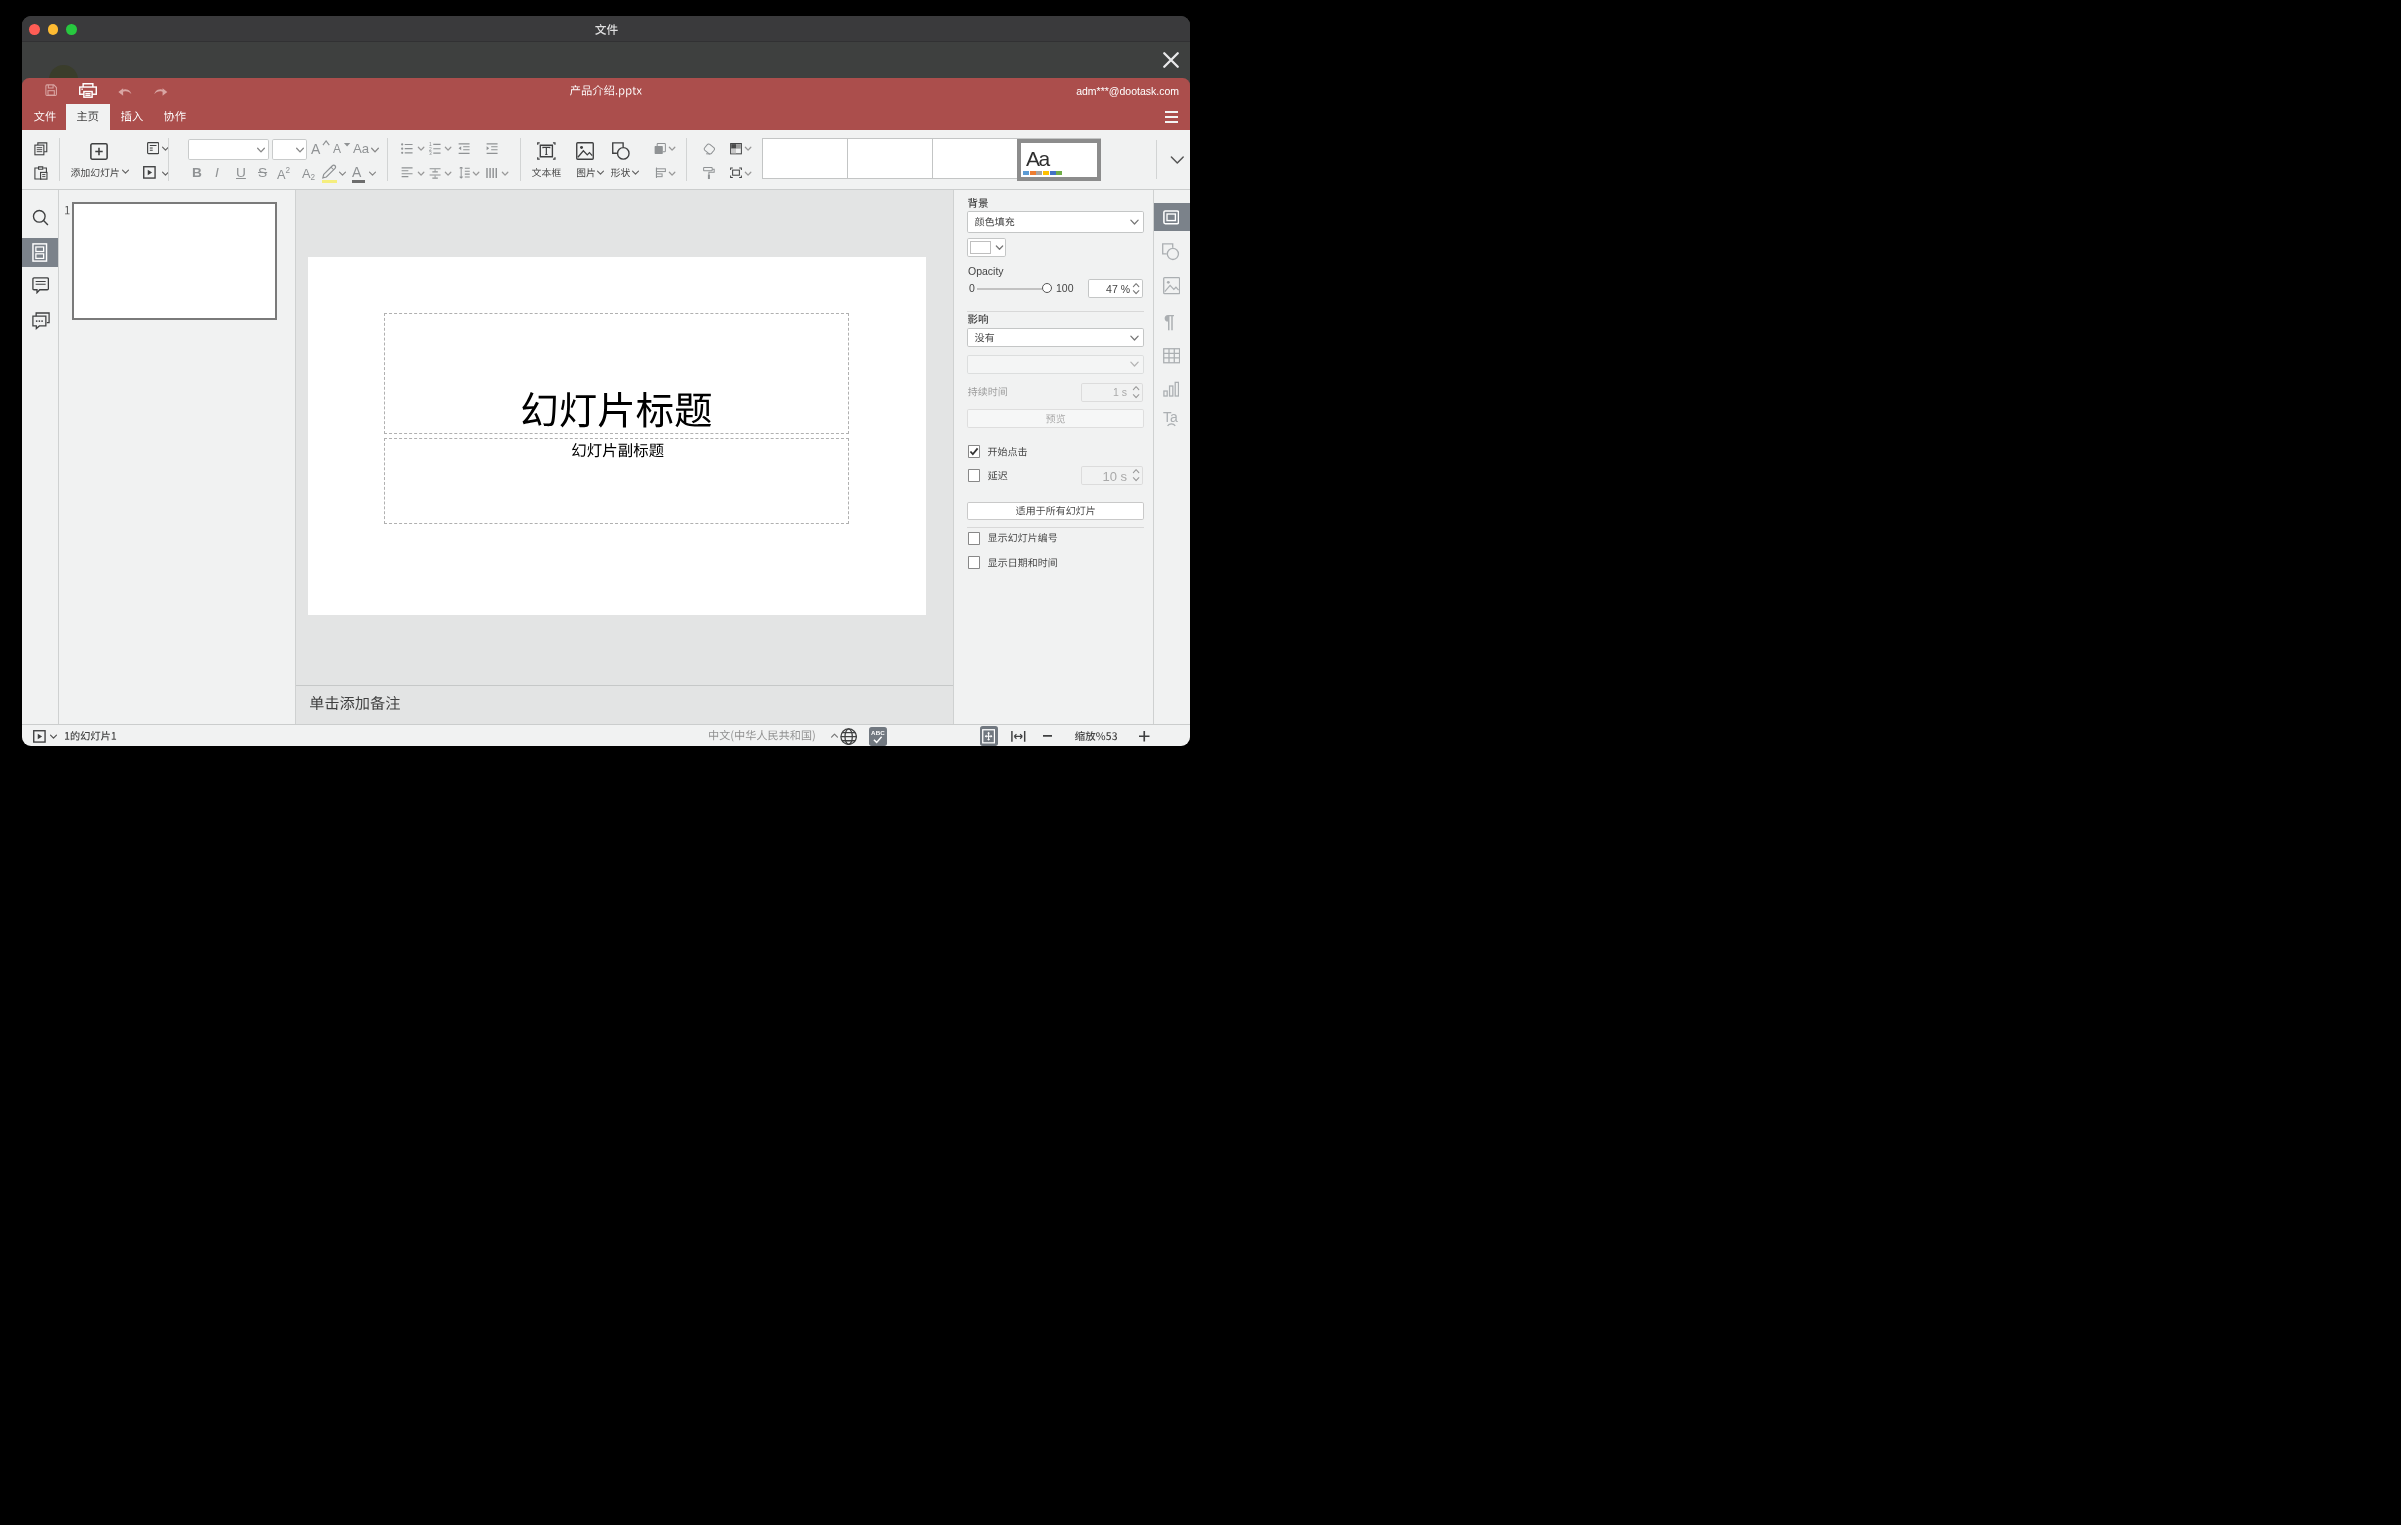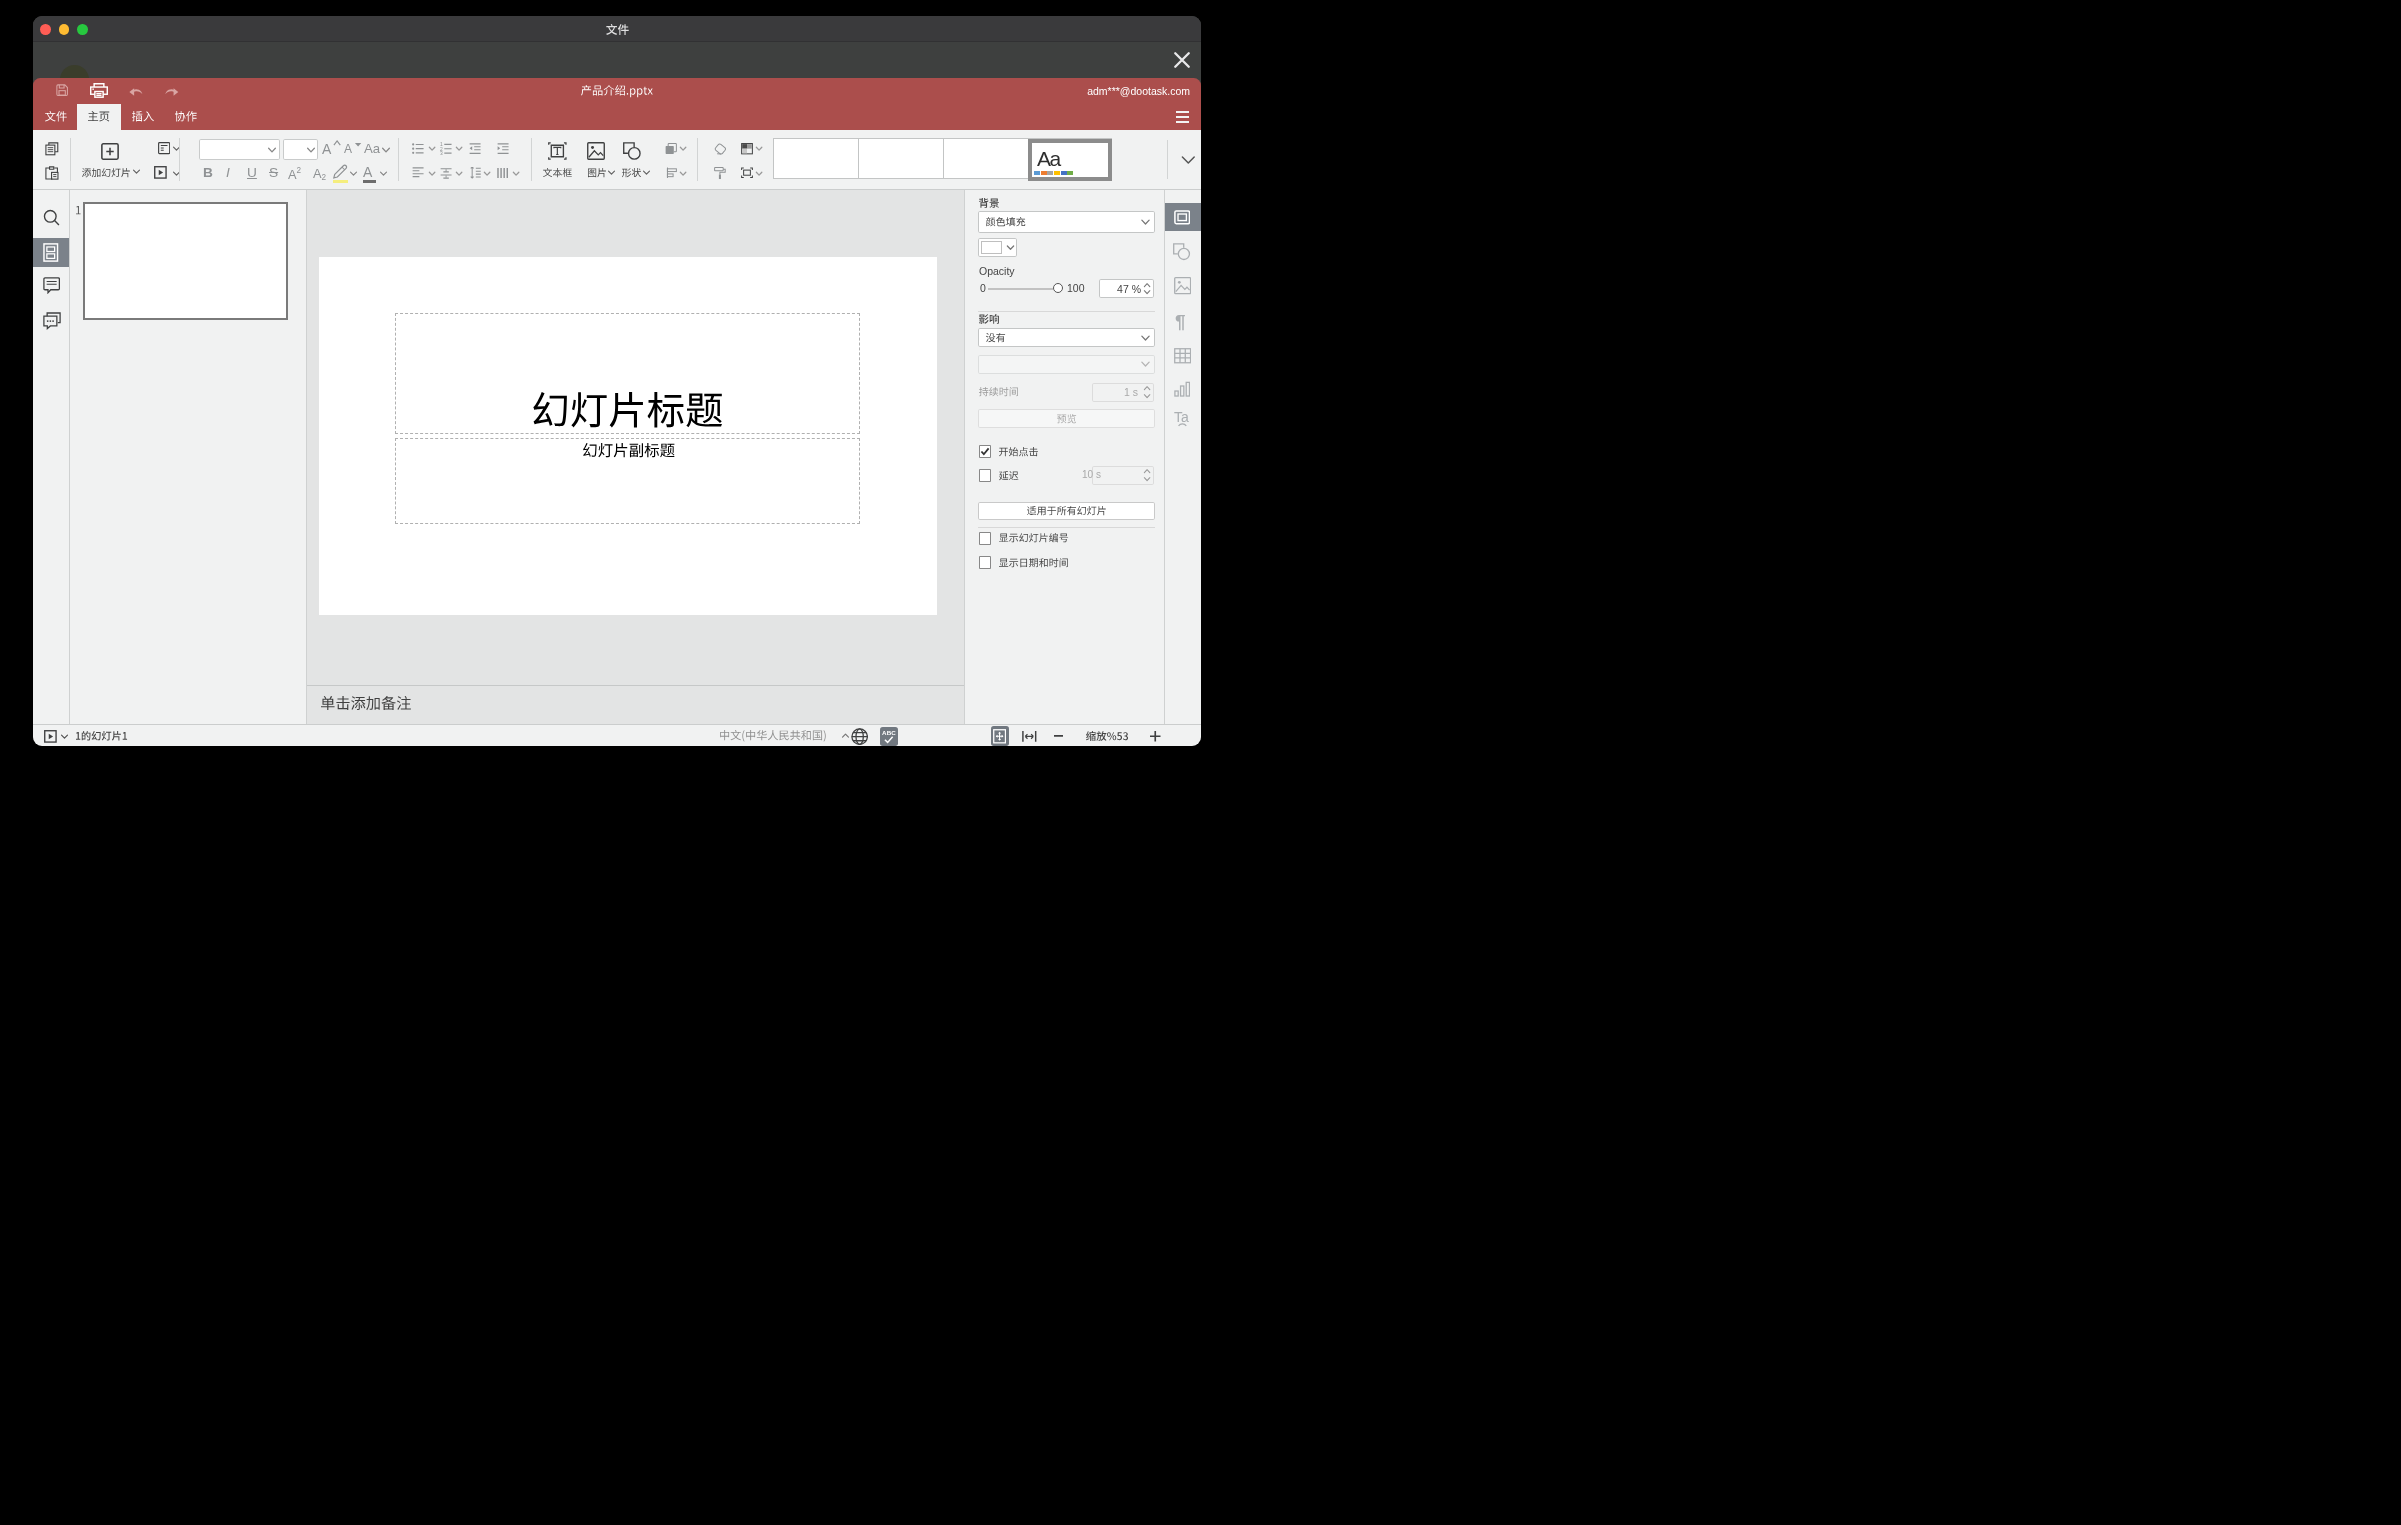--- a/index.html
+++ b/index.html
@@ -1,16 +1,16 @@
 <!DOCTYPE html>
 <html style="font-size:14.6px"><head><meta charset="utf-8"><style>
 html,body{margin:0;padding:0;background:#000;width:1201px;height:763px;overflow:hidden}
 *{box-sizing:border-box}
 body{font-family:"Liberation Sans",sans-serif;-webkit-font-smoothing:antialiased}
-#win{position:absolute;left:33px;top:16.4px;width:1168px;height:730px;border-radius:9px;overflow:hidden;background:#3e403f}
+#win{position:absolute;left:22px;top:16.4px;width:1168px;height:730px;border-radius:9px;overflow:hidden;background:#3e403f}
 .abs{position:absolute}
 svg{display:block}
 </style></head><body>
 <div id="win">
 
 <div class="abs" style="left:0;top:0;width:1168px;height:25.5px;background:#3a3a3c;border-bottom:0.9px solid #313133"></div>
 <div class="abs" style="left:7px;top:7.4px;width:10.8px;height:10.8px;border-radius:50%;background:#ff5d55"></div>
 <div class="abs" style="left:25.5px;top:7.4px;width:10.8px;height:10.8px;border-radius:50%;background:#febb32"></div>
 <div class="abs" style="left:44px;top:7.4px;width:10.8px;height:10.8px;border-radius:50%;background:#27c83f"></div>
 <svg style="position:absolute;left:573px;top:7.3px;overflow:visible" width="25" height="12.8" viewBox="0.4 -10.9 27 14">
@@ -383,21 +383,21 @@
       <path d="M1.5 5L4.2 8L9.5 1.5" fill="none" stroke="#333" stroke-width="2"></path>
     </svg>
 <svg style="position:absolute;left:966px;top:431px;overflow:visible" width="41" height="11" viewBox="0.6 -9.3 45 12">
       <path d="M7.1 -7.7V-4.6H4.1V-5.1V-7.7ZM0.6 -4.6V-3.8H3.2C3.0 -2.3 2.5 -0.8 0.6 0.3C0.8 0.5 1.1 0.7 1.3 0.9C3.3 -0.4 3.9 -2.1 4.0 -3.8H7.1V0.9H8.0V-3.8H10.4V-4.6H8.0V-7.7H10.1V-8.5H1.0V-7.7H3.2V-5.1L3.2 -4.6Z M16.1 -3.6V0.9H16.8V0.4H20.2V0.9H21.0V-3.6ZM16.8 -0.3V-2.8H20.2V-0.3ZM15.7 -4.5C16.0 -4.6 16.5 -4.7 20.6 -5.0C20.7 -4.7 20.9 -4.4 21.0 -4.2L21.7 -4.6C21.3 -5.4 20.5 -6.7 19.8 -7.6L19.1 -7.3C19.5 -6.8 19.9 -6.3 20.2 -5.7L16.7 -5.5C17.4 -6.5 18.2 -7.7 18.8 -9.0L17.9 -9.3C17.3 -7.9 16.4 -6.4 16.1 -6.0C15.9 -5.6 15.7 -5.3 15.4 -5.3C15.5 -5.1 15.7 -4.7 15.7 -4.5ZM13.2 -6.2H14.5C14.3 -4.8 14.1 -3.6 13.7 -2.7C13.3 -2.9 13.0 -3.2 12.6 -3.5C12.8 -4.3 13.0 -5.2 13.2 -6.2ZM11.7 -3.2C12.3 -2.8 12.8 -2.4 13.4 -1.9C12.9 -0.9 12.2 -0.2 11.4 0.2C11.6 0.4 11.8 0.7 11.9 0.9C12.8 0.3 13.5 -0.4 14.0 -1.4C14.4 -1.0 14.8 -0.6 15.0 -0.2L15.5 -0.9C15.2 -1.3 14.8 -1.7 14.3 -2.1C14.8 -3.4 15.1 -4.9 15.3 -6.9L14.8 -7.0L14.7 -7.0H13.4C13.5 -7.7 13.6 -8.5 13.7 -9.1L13.0 -9.2C12.9 -8.5 12.8 -7.8 12.6 -7.0H11.5V-6.2H12.5C12.2 -5.1 12.0 -4.0 11.7 -3.2Z M24.6 -5.1H30.4V-3.1H24.6ZM25.7 -1.4C25.9 -0.7 26.0 0.2 26.0 0.8L26.8 0.7C26.8 0.1 26.7 -0.8 26.5 -1.5ZM28.0 -1.4C28.3 -0.7 28.7 0.2 28.8 0.8L29.6 0.5C29.5 0.0 29.1 -0.9 28.8 -1.6ZM30.3 -1.5C30.8 -0.8 31.4 0.2 31.7 0.8L32.5 0.5C32.2 -0.1 31.5 -1.1 31.0 -1.8ZM23.9 -1.7C23.6 -0.9 23.0 0.0 22.5 0.5L23.2 0.9C23.8 0.3 24.4 -0.6 24.7 -1.5ZM23.8 -5.9V-2.4H31.2V-5.9H27.8V-7.3H32.0V-8.1H27.8V-9.2H27.0V-5.9Z M34.6 -3.3V0.3H41.5V0.9H42.4V-3.3H41.5V-0.5H39.0V-4.2H43.3V-5.0H39.0V-6.7H42.5V-7.5H39.0V-9.2H38.1V-7.5H34.5V-6.7H38.1V-5.0H33.7V-4.2H38.1V-0.5H35.5V-3.3Z" fill="#444444"></path>
     </svg>
 <div class="abs" style="left:946px;top:453px;width:12.3px;height:12.3px;background:#fff;border:0.9px solid #888;border-radius:0.9px"></div>
 <svg style="position:absolute;left:966px;top:455px;overflow:visible" width="21" height="11" viewBox="0.4 -9.2 23 12">
       <path d="M4.8 -6.2V-1.3H10.4V-2.1H8.0V-4.9H10.4V-5.6H8.0V-8.0C8.8 -8.1 9.6 -8.3 10.3 -8.5L9.6 -9.2C8.4 -8.7 6.2 -8.4 4.3 -8.2C4.4 -8.0 4.6 -7.7 4.6 -7.5C5.4 -7.6 6.3 -7.7 7.1 -7.8V-2.1H5.6V-6.2ZM1.0 -4.3C1.0 -4.4 1.2 -4.5 1.3 -4.6H3.1C2.9 -3.6 2.7 -2.7 2.4 -2.0C2.0 -2.5 1.7 -3.1 1.5 -3.8L0.8 -3.5C1.1 -2.6 1.5 -1.9 2.0 -1.3C1.5 -0.6 1.0 -0.0 0.4 0.4C0.5 0.5 0.8 0.8 1.0 1.0C1.6 0.6 2.1 0.0 2.6 -0.7C3.8 0.3 5.4 0.6 7.4 0.6H10.3C10.4 0.4 10.5 -0.0 10.6 -0.2C10.1 -0.2 7.8 -0.2 7.4 -0.2C5.6 -0.2 4.0 -0.4 2.9 -1.4C3.4 -2.4 3.8 -3.7 4.0 -5.3L3.5 -5.4L3.3 -5.4H2.0C2.6 -6.2 3.2 -7.2 3.7 -8.3L3.2 -8.7L2.9 -8.5H0.5V-7.8H2.6C2.2 -6.8 1.6 -5.9 1.4 -5.7C1.2 -5.3 0.9 -5.0 0.7 -5.0C0.8 -4.8 1.0 -4.5 1.0 -4.3Z M11.9 -8.6C12.5 -8.1 13.2 -7.2 13.5 -6.7L14.2 -7.2C13.9 -7.7 13.1 -8.5 12.5 -9.1ZM17.7 -4.3C18.6 -3.3 19.9 -1.9 20.4 -1.1L21.2 -1.6C20.5 -2.5 19.3 -3.8 18.3 -4.8ZM13.9 -5.3H11.5V-4.5H13.1V-1.4C12.6 -1.2 12.0 -0.7 11.4 -0.1L12.0 0.7C12.5 -0.1 13.1 -0.7 13.4 -0.7C13.7 -0.7 14.0 -0.4 14.5 -0.1C15.3 0.4 16.2 0.5 17.6 0.5C18.6 0.5 20.6 0.5 21.4 0.4C21.4 0.2 21.5 -0.2 21.6 -0.5C20.5 -0.3 18.9 -0.3 17.6 -0.3C16.3 -0.3 15.4 -0.3 14.7 -0.8C14.3 -1.0 14.1 -1.2 13.9 -1.3ZM16.4 -5.9V-6.2V-7.9H20.0V-5.9ZM15.5 -8.7V-6.2C15.5 -4.8 15.4 -2.9 14.4 -1.6C14.6 -1.5 14.9 -1.3 15.1 -1.1C16.0 -2.2 16.3 -3.7 16.4 -5.1H20.8V-8.7Z" fill="#444444"></path>
     </svg>
 <div class="abs" style="left:1059px;top:450px;width:62px;height:18.7px;border:0.9px solid #dcdcdc;border-radius:1.8px"></div>
-<div class="abs" style="left:1049px;top:453px;width:56px;font-size:10px;color:#a9a9a9;text-align:left">10 s</div>
+<div class="abs" style="left:1049px;top:453px;width:56px;font-size:13px;color:#a9a9a9;text-align:right">10 s</div>
 <svg class="abs" style="left:1110px;top:452px" width="8.2" height="6.4" viewBox="0 0 9 7">
       <path d="M1.5 5.1L4.5 1.9L7.5 5.1" fill="none" stroke="#999" stroke-width="1.2" stroke-linecap="round" stroke-linejoin="round"></path>
     </svg>
 <svg class="abs" style="left:1110px;top:460px" width="8.2" height="6.4" viewBox="0 0 9 7">
       <path d="M1.5 1.9L4.5 5.1L7.5 1.9" fill="none" stroke="#999" stroke-width="1.2" stroke-linecap="round" stroke-linejoin="round"></path>
     </svg>
 <div class="abs" style="left:945px;top:486px;width:177px;height:17.3px;background:#fff;border:0.9px solid #c9c9c9;border-radius:1.8px"></div>
 <svg style="position:absolute;left:994px;top:490px;overflow:visible" width="81" height="11" viewBox="0.4 -9.2 89 12">
       <path d="M0.7 -8.4C1.3 -7.9 2.0 -7.1 2.3 -6.6L2.9 -7.1C2.6 -7.6 1.9 -8.3 1.3 -8.8ZM5.0 -3.7H8.9V-1.9H5.0ZM2.7 -5.3H0.4V-4.5H1.9V-1.1C1.5 -0.9 0.9 -0.5 0.4 0.0L0.9 0.7C1.5 0.0 2.1 -0.6 2.5 -0.6C2.7 -0.6 3.1 -0.2 3.5 0.0C4.3 0.5 5.2 0.6 6.5 0.6C7.6 0.6 9.5 0.5 10.3 0.5C10.4 0.2 10.5 -0.2 10.6 -0.4C9.5 -0.2 7.9 -0.2 6.6 -0.2C5.4 -0.2 4.4 -0.2 3.7 -0.6C3.2 -0.9 3.0 -1.1 2.7 -1.2ZM4.3 -4.4V-1.2H9.7V-4.4H7.4V-5.8H10.5V-6.5H7.4V-8.0C8.3 -8.1 9.2 -8.3 9.8 -8.5L9.4 -9.2C8.1 -8.8 5.8 -8.5 3.8 -8.3C3.9 -8.2 4.0 -7.9 4.1 -7.7C4.8 -7.7 5.7 -7.8 6.6 -7.9V-6.5H3.4V-5.8H6.6V-4.4Z M12.7 -8.5V-4.5C12.7 -2.9 12.6 -1.0 11.4 0.4C11.5 0.5 11.9 0.8 12.0 0.9C12.8 0.0 13.2 -1.3 13.4 -2.5H16.1V0.8H17.0V-2.5H19.9V-0.2C19.9 -0.0 19.9 0.0 19.6 0.0C19.4 0.0 18.7 0.1 17.9 0.0C18.0 0.2 18.2 0.6 18.2 0.8C19.2 0.8 19.9 0.8 20.3 0.7C20.6 0.5 20.8 0.3 20.8 -0.2V-8.5ZM13.5 -7.7H16.1V-5.9H13.5ZM19.9 -7.7V-5.9H17.0V-7.7ZM13.5 -5.1H16.1V-3.3H13.5C13.5 -3.7 13.5 -4.1 13.5 -4.5ZM19.9 -5.1V-3.3H17.0V-5.1Z M23.4 -8.5V-7.6H27.2V-4.9H22.6V-4.0H27.2V-0.3C27.2 -0.1 27.1 -0.0 26.8 -0.0C26.6 -0.0 25.8 -0.0 24.8 -0.0C25.0 0.2 25.1 0.6 25.2 0.8C26.3 0.8 27.0 0.8 27.5 0.7C27.9 0.5 28.0 0.3 28.0 -0.3V-4.0H32.4V-4.9H28.0V-7.6H31.6V-8.5Z M38.9 -8.1V-4.5C38.9 -2.9 38.8 -1.0 37.4 0.4C37.6 0.5 38.0 0.7 38.1 0.9C39.5 -0.5 39.7 -2.8 39.7 -4.5V-4.7H41.4V0.8H42.3V-4.7H43.5V-5.5H39.7V-7.5C41.0 -7.7 42.4 -8.0 43.3 -8.4L42.8 -9.1C41.9 -8.7 40.2 -8.3 38.9 -8.1ZM34.9 -4.0V-4.3V-5.7H37.1V-4.0ZM37.9 -9.0C37.0 -8.6 35.4 -8.3 34.1 -8.2V-4.3C34.1 -2.9 34.0 -1.0 33.3 0.4C33.5 0.5 33.8 0.7 34.0 0.9C34.6 -0.2 34.8 -1.8 34.9 -3.2H37.9V-6.5H34.9V-7.5C36.1 -7.7 37.5 -7.9 38.4 -8.3Z M48.3 -9.2C48.2 -8.8 48.0 -8.3 47.8 -7.8H44.7V-7.0H47.5C46.8 -5.6 45.8 -4.2 44.4 -3.3C44.6 -3.2 44.9 -2.9 45.0 -2.7C45.7 -3.2 46.3 -3.8 46.8 -4.5V0.9H47.6V-1.3H52.2V-0.2C52.2 0.0 52.2 0.1 52.0 0.1C51.8 0.1 51.1 0.1 50.4 0.1C50.5 0.3 50.6 0.6 50.7 0.8C51.6 0.8 52.2 0.8 52.6 0.7C52.9 0.6 53.0 0.3 53.0 -0.2V-5.8H47.7C47.9 -6.2 48.2 -6.6 48.4 -7.0H54.3V-7.8H48.7C48.9 -8.2 49.0 -8.6 49.1 -9.0ZM47.6 -3.2H52.2V-2.0H47.6ZM47.6 -3.9V-5.0H52.2V-3.9Z M60.2 -8.2V-7.4H64.3C64.2 -2.6 64.1 -0.8 63.7 -0.5C63.6 -0.3 63.4 -0.3 63.2 -0.3C63.0 -0.3 62.3 -0.3 61.5 -0.3C61.7 -0.1 61.8 0.2 61.8 0.5C62.5 0.5 63.2 0.5 63.5 0.5C63.9 0.5 64.2 0.4 64.4 0.0C64.9 -0.5 65.0 -2.4 65.2 -7.7C65.2 -7.8 65.2 -8.2 65.2 -8.2ZM55.9 0.0C56.2 -0.1 56.6 -0.2 59.9 -0.8C60.1 -0.4 60.2 0.1 60.3 0.4L61.0 0.1C60.8 -0.8 60.2 -2.1 59.7 -3.2L59.0 -2.9C59.2 -2.5 59.4 -2.0 59.6 -1.5L57.1 -1.1C58.2 -2.5 59.4 -4.3 60.3 -6.1L59.5 -6.5C59.3 -6.1 59.1 -5.6 58.8 -5.2L56.8 -5.1C57.5 -6.1 58.2 -7.5 58.8 -8.9L58.0 -9.2C57.4 -7.7 56.6 -6.1 56.3 -5.7C56.0 -5.3 55.8 -5.0 55.6 -4.9C55.7 -4.7 55.8 -4.3 55.9 -4.1C56.1 -4.2 56.4 -4.3 58.4 -4.4C57.7 -3.2 56.9 -2.1 56.6 -1.8C56.2 -1.2 55.9 -0.9 55.6 -0.8C55.8 -0.6 55.9 -0.2 55.9 0.0Z M67.1 -7.0C67.0 -6.1 66.9 -5.0 66.6 -4.3L67.3 -4.0C67.5 -4.8 67.7 -6.0 67.7 -6.9ZM70.2 -7.2C70.0 -6.5 69.7 -5.5 69.4 -4.9L69.9 -4.6C70.2 -5.2 70.6 -6.1 70.9 -6.9ZM68.4 -9.2V-5.7C68.4 -3.6 68.2 -1.4 66.5 0.3C66.7 0.4 66.9 0.7 67.1 0.9C68.0 -0.0 68.6 -1.1 68.9 -2.2C69.3 -1.7 70.0 -0.9 70.3 -0.5L70.8 -1.2C70.6 -1.5 69.4 -2.7 69.0 -3.0C69.2 -3.9 69.2 -4.8 69.2 -5.7V-9.2ZM70.9 -8.3V-7.5H73.8V-0.3C73.8 -0.1 73.7 -0.1 73.5 -0.1C73.2 -0.0 72.4 -0.0 71.6 -0.1C71.8 0.2 71.9 0.6 72.0 0.8C73.0 0.8 73.7 0.8 74.1 0.7C74.5 0.5 74.6 0.2 74.6 -0.3V-7.5H76.6V-8.3Z M79.0 -9.0V-5.3C79.0 -3.3 78.8 -1.3 77.4 0.3C77.6 0.4 77.9 0.7 78.1 0.9C79.1 -0.2 79.5 -1.6 79.7 -2.9H84.3V0.9H85.2V-3.8H79.8C79.8 -4.3 79.8 -4.8 79.8 -5.3V-5.5H86.9V-6.4H83.8V-9.2H83.0V-6.4H79.8V-9.0Z" fill="#444444"></path>
     </svg>

